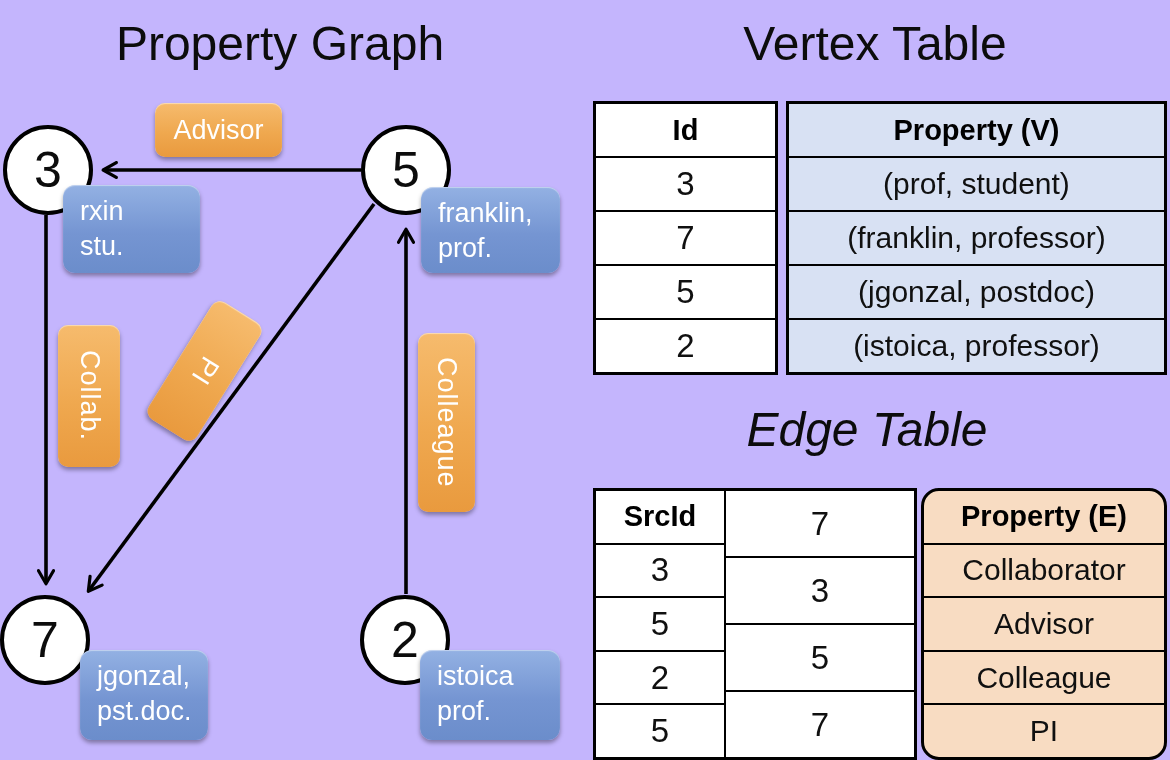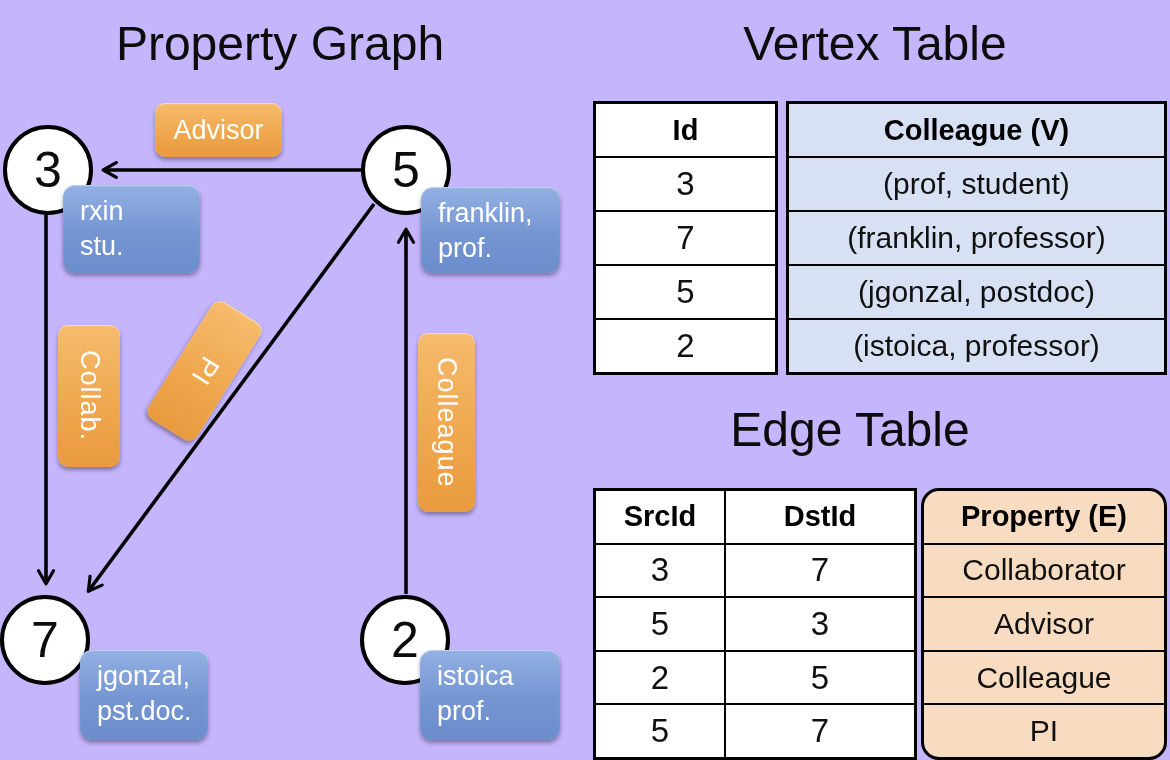--- a/index.html
+++ b/index.html
@@ -105,39 +105,38 @@
 
   <div class="tgroup" style="left:593px;top:101px;width:185px;height:274px;">
     <div class="trow th">Id</div>
     <div class="trow">3</div>
     <div class="trow">7</div>
     <div class="trow">5</div>
     <div class="trow">2</div>
   </div>
 
   <div class="tgroup fill-blue" style="left:786px;top:101px;width:381px;height:274px;">
-    <div class="trow th">Colleague (V)</div>
+    <div class="trow th">Property (V)</div>
     <div class="trow prop-cell">(prof, student)</div>
     <div class="trow prop-cell">(franklin, professor)</div>
     <div class="trow prop-cell">(jgonzal, postdoc)</div>
     <div class="trow prop-cell">(istoica, professor)</div>
   </div>
 
-  <div class="big-title" style="left:555px;top:402px;width:590px;">Edge Table</div>
+  <div class="big-title" style="left:572px;top:402px;width:590px;font-style:italic;">Edge Table</div>
 
   <div class="tgroup cols" style="left:593px;top:488px;width:324px;height:272px;">
     <div class="tcol" style="flex:0 0 128px;">
       <div class="trow th">SrcId</div>
       <div class="trow">3</div>
       <div class="trow">5</div>
       <div class="trow">2</div>
       <div class="trow">5</div>
     </div>
     <div class="tcol">
-      <div class="trow th">DstId</div>
       <div class="trow">7</div>
       <div class="trow">3</div>
       <div class="trow">5</div>
       <div class="trow">7</div>
     </div>
   </div>
 
   <div class="tgroup fill-orange" style="left:921px;top:488px;width:246px;height:272px;border-radius:18px;">
     <div class="trow th">Property (E)</div>
     <div class="trow prop-cell">Collaborator</div>

